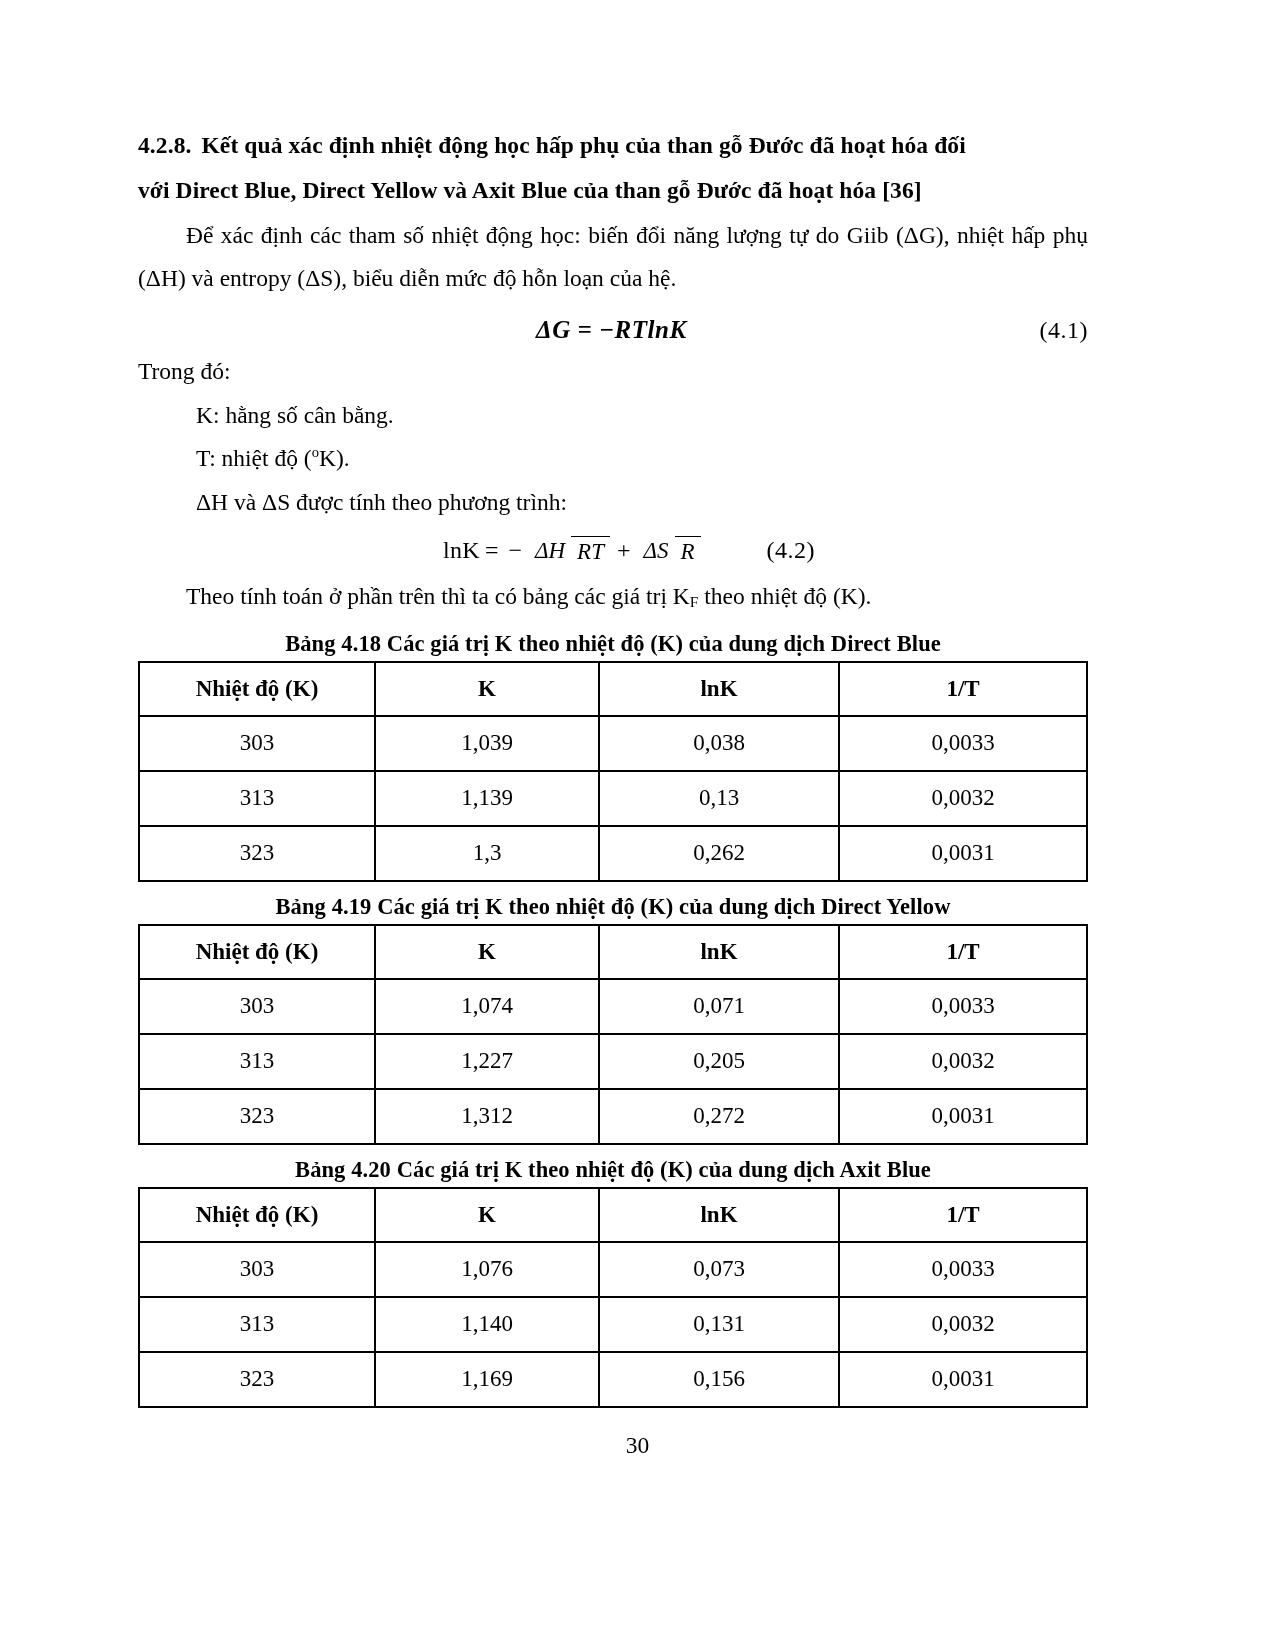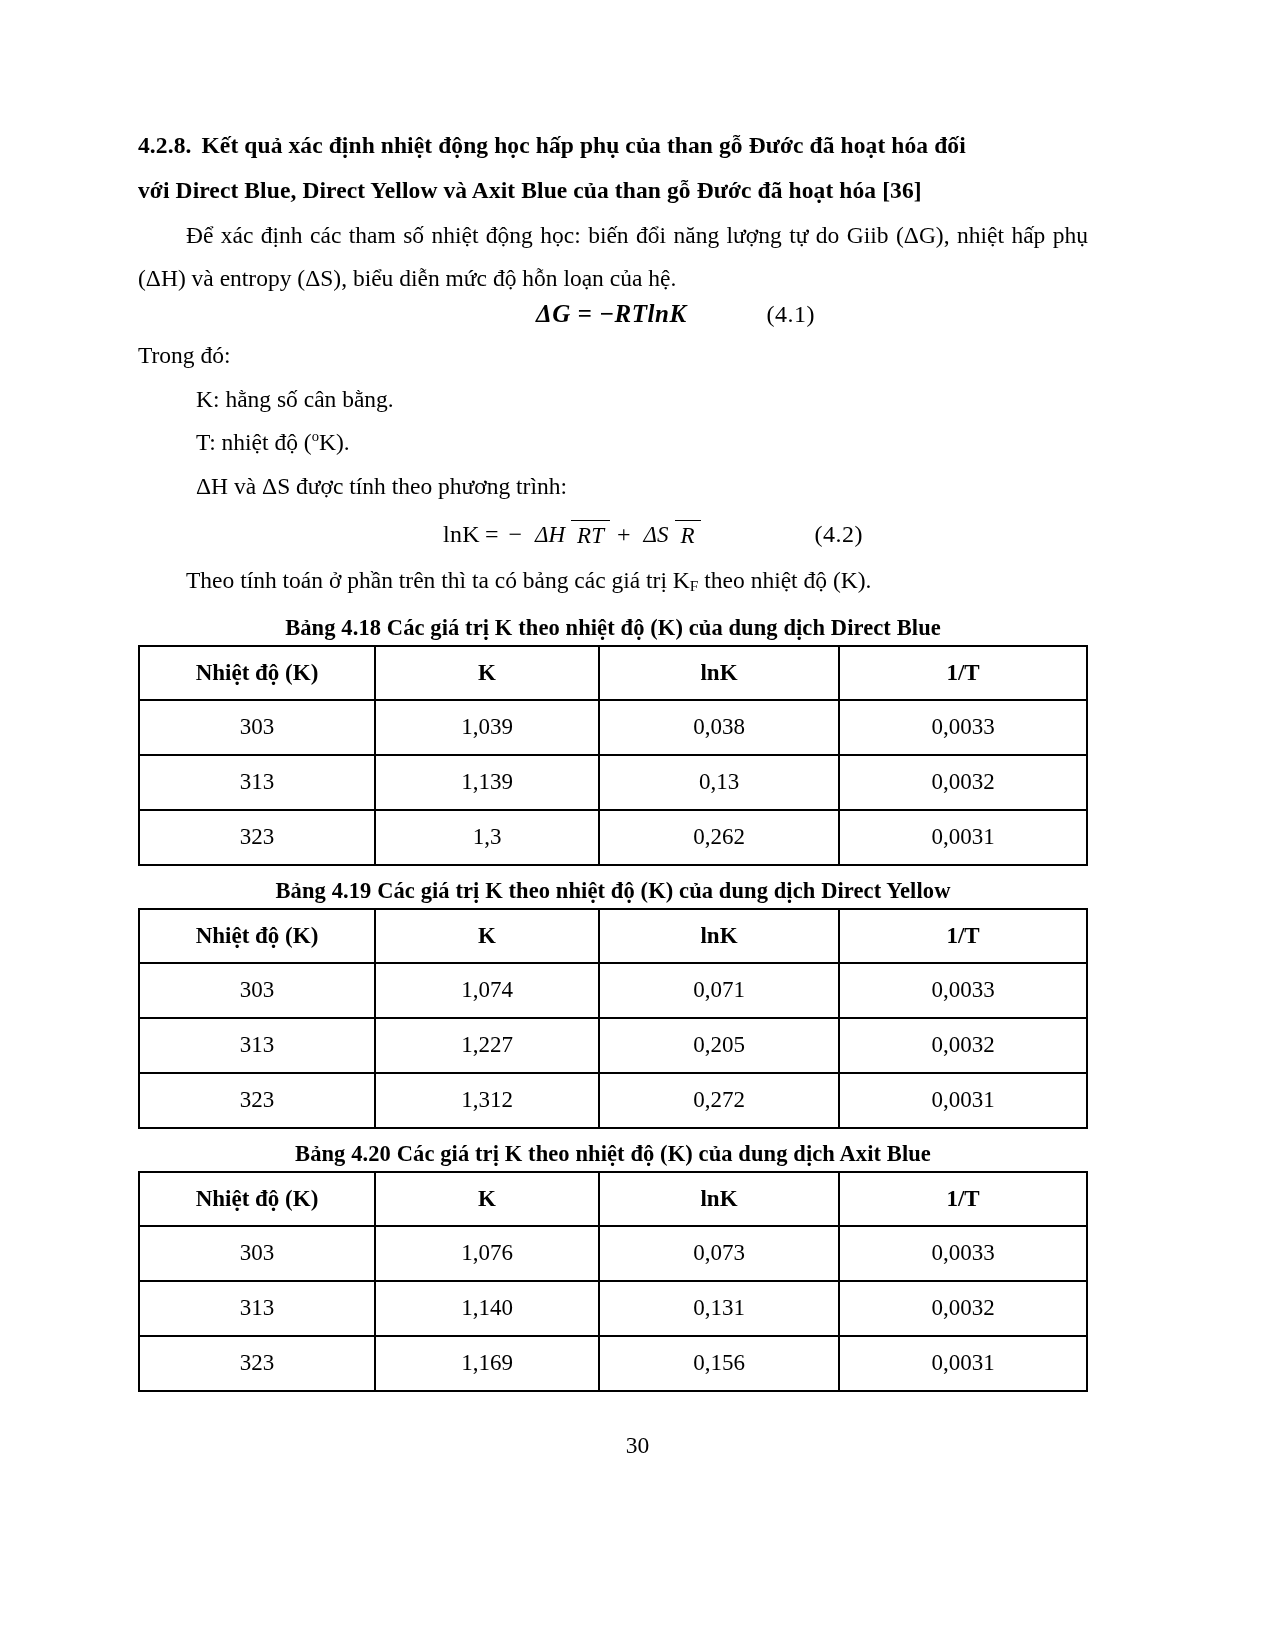--- a/index.html
+++ b/index.html
@@ -63,22 +63,23 @@
   sub.fsub { font-size: 0.66em; vertical-align: -0.22em; }
 
   
   .eq-wrap {
     position: relative;
     display: flex;
     align-items: center;
     justify-content: flex-start;
   }
   .eq41 {
-    margin: 0 0 6px 0;
+    margin: 16px 0 6px 0;
     padding-left: 398px;
+    justify-content: space-between;
   }
   .eq41 .formula {
     font-family: "Liberation Serif", "DejaVu Serif", serif;
     font-style: italic;
     font-weight: bold;
     font-size: 25px;
     letter-spacing: 0.5px;
   }
   .eq41 .eqnum {
     font-size: 24px;
@@ -112,21 +113,21 @@
     padding: 0 6px 1px 6px;
     line-height: 1.18;
   }
   .frac .den {
     padding: 1px 6px 0 6px;
     border-top: 1.6px solid #000;
     line-height: 1.18;
   }
   .eq42 .eqnum {
     font-size: 24px;
-    margin-left: 112px;
+    margin-left: 64px;
     letter-spacing: 0.5px;
     text-align: center;
   }
 
   
   .tbl-caption {
     font-weight: bold;
     font-size: 22.5px;
     text-align: center;
     margin: 12px 0 4px 0;

